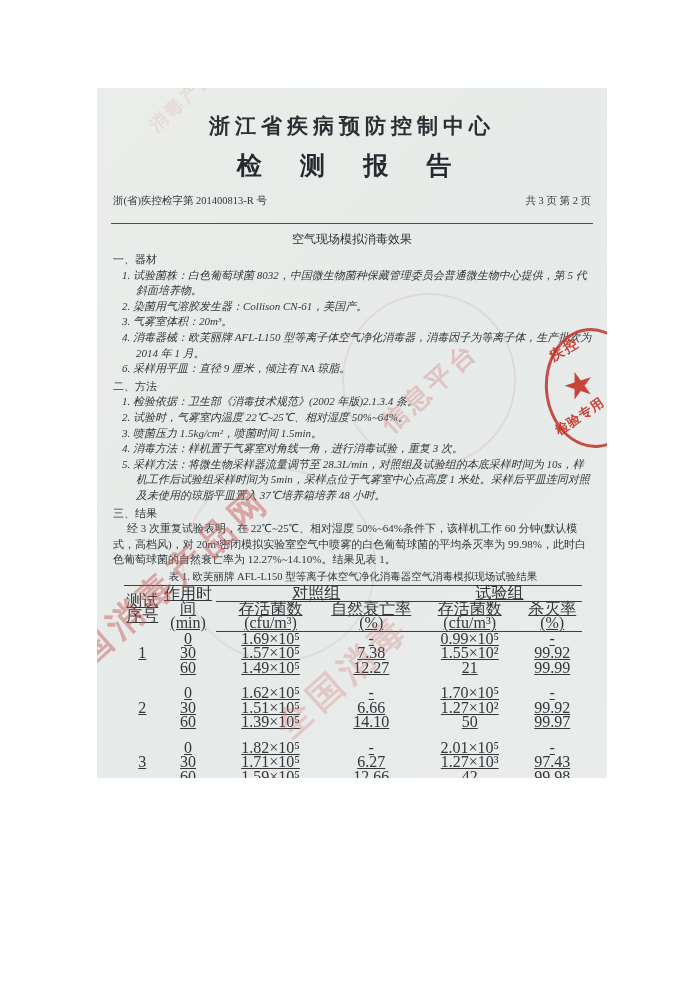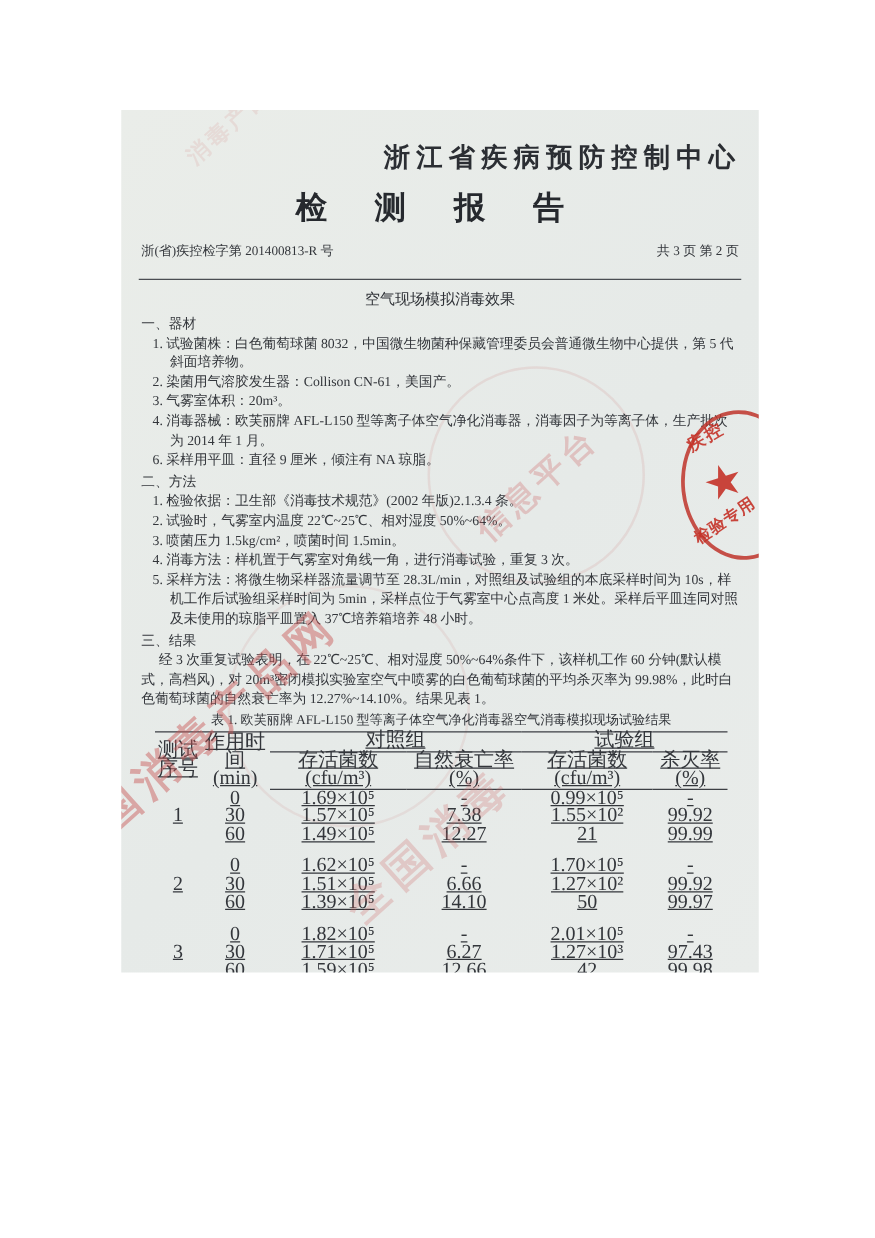--- a/index.html
+++ b/index.html
@@ -2,31 +2,31 @@
 <html><head>
 <meta charset="utf-8">
 <style>
   html,body{margin:0;padding:0;background:#ffffff;}
   #canvas{position:relative;width:700px;height:990px;background:#ffffff;overflow:hidden;
           font-family:"Liberation Serif",serif;}
   #page{position:absolute;left:97px;top:88px;width:510px;height:690px;
         background:linear-gradient(135deg,#eaede9 0%,#e6eae8 55%,#e9ecea 100%);
         overflow:hidden;color:#33363b;}
   .content{position:relative;z-index:2;padding:0 14px;}
-  .org-name{margin-top:24px;text-align:right;font-size:21px;font-weight:bold;
+  .org-name{margin-top:24px;text-align:center;font-size:21px;font-weight:bold;
             letter-spacing:5px;color:#2b2e33;}
   .report-title{margin-top:9px;text-align:center;font-size:25px;font-weight:bold;
             letter-spacing:16px;color:#26292e;}
   .doc-line{display:flex;justify-content:space-between;align-items:flex-end;
             margin-top:12px;padding:0 2px 15px 2px;font-size:10.5px;
             border-bottom:1.5px solid #4a4d52;}
   .subtitle{margin-top:7px;text-align:center;font-size:12px;color:#2e3136;}
   .body-text{margin-top:4px;padding-left:2px;font-size:11px;line-height:15.6px;}
   .sec-heading{margin-top:2px;}
-  .doc-item{padding-left:23px;text-indent:-14px;}
+  .doc-item{padding-left:23px;text-indent:-14px;font-style:italic;}
   .doc-par{text-indent:14px;}
   .table-wrap{width:458px;margin:1px auto 18px auto;}
   .tbl-caption{text-align:center;font-size:10.5px;margin-bottom:1px;}
   table.results{width:100%;border-collapse:collapse;font-size:16px;
                 border-top:1px solid #3c3f44;border-bottom:1.5px solid #3c3f44;text-decoration:underline;}
   table.results th,table.results td{font-weight:normal;text-align:center;
                 padding:0 2px;line-height:14.5px;}
   th.grp{border-bottom:1px solid #3c3f44;}
   tr.subhead th{border-bottom:1px solid #3c3f44;}
   tr.spacer td{height:11px;}

